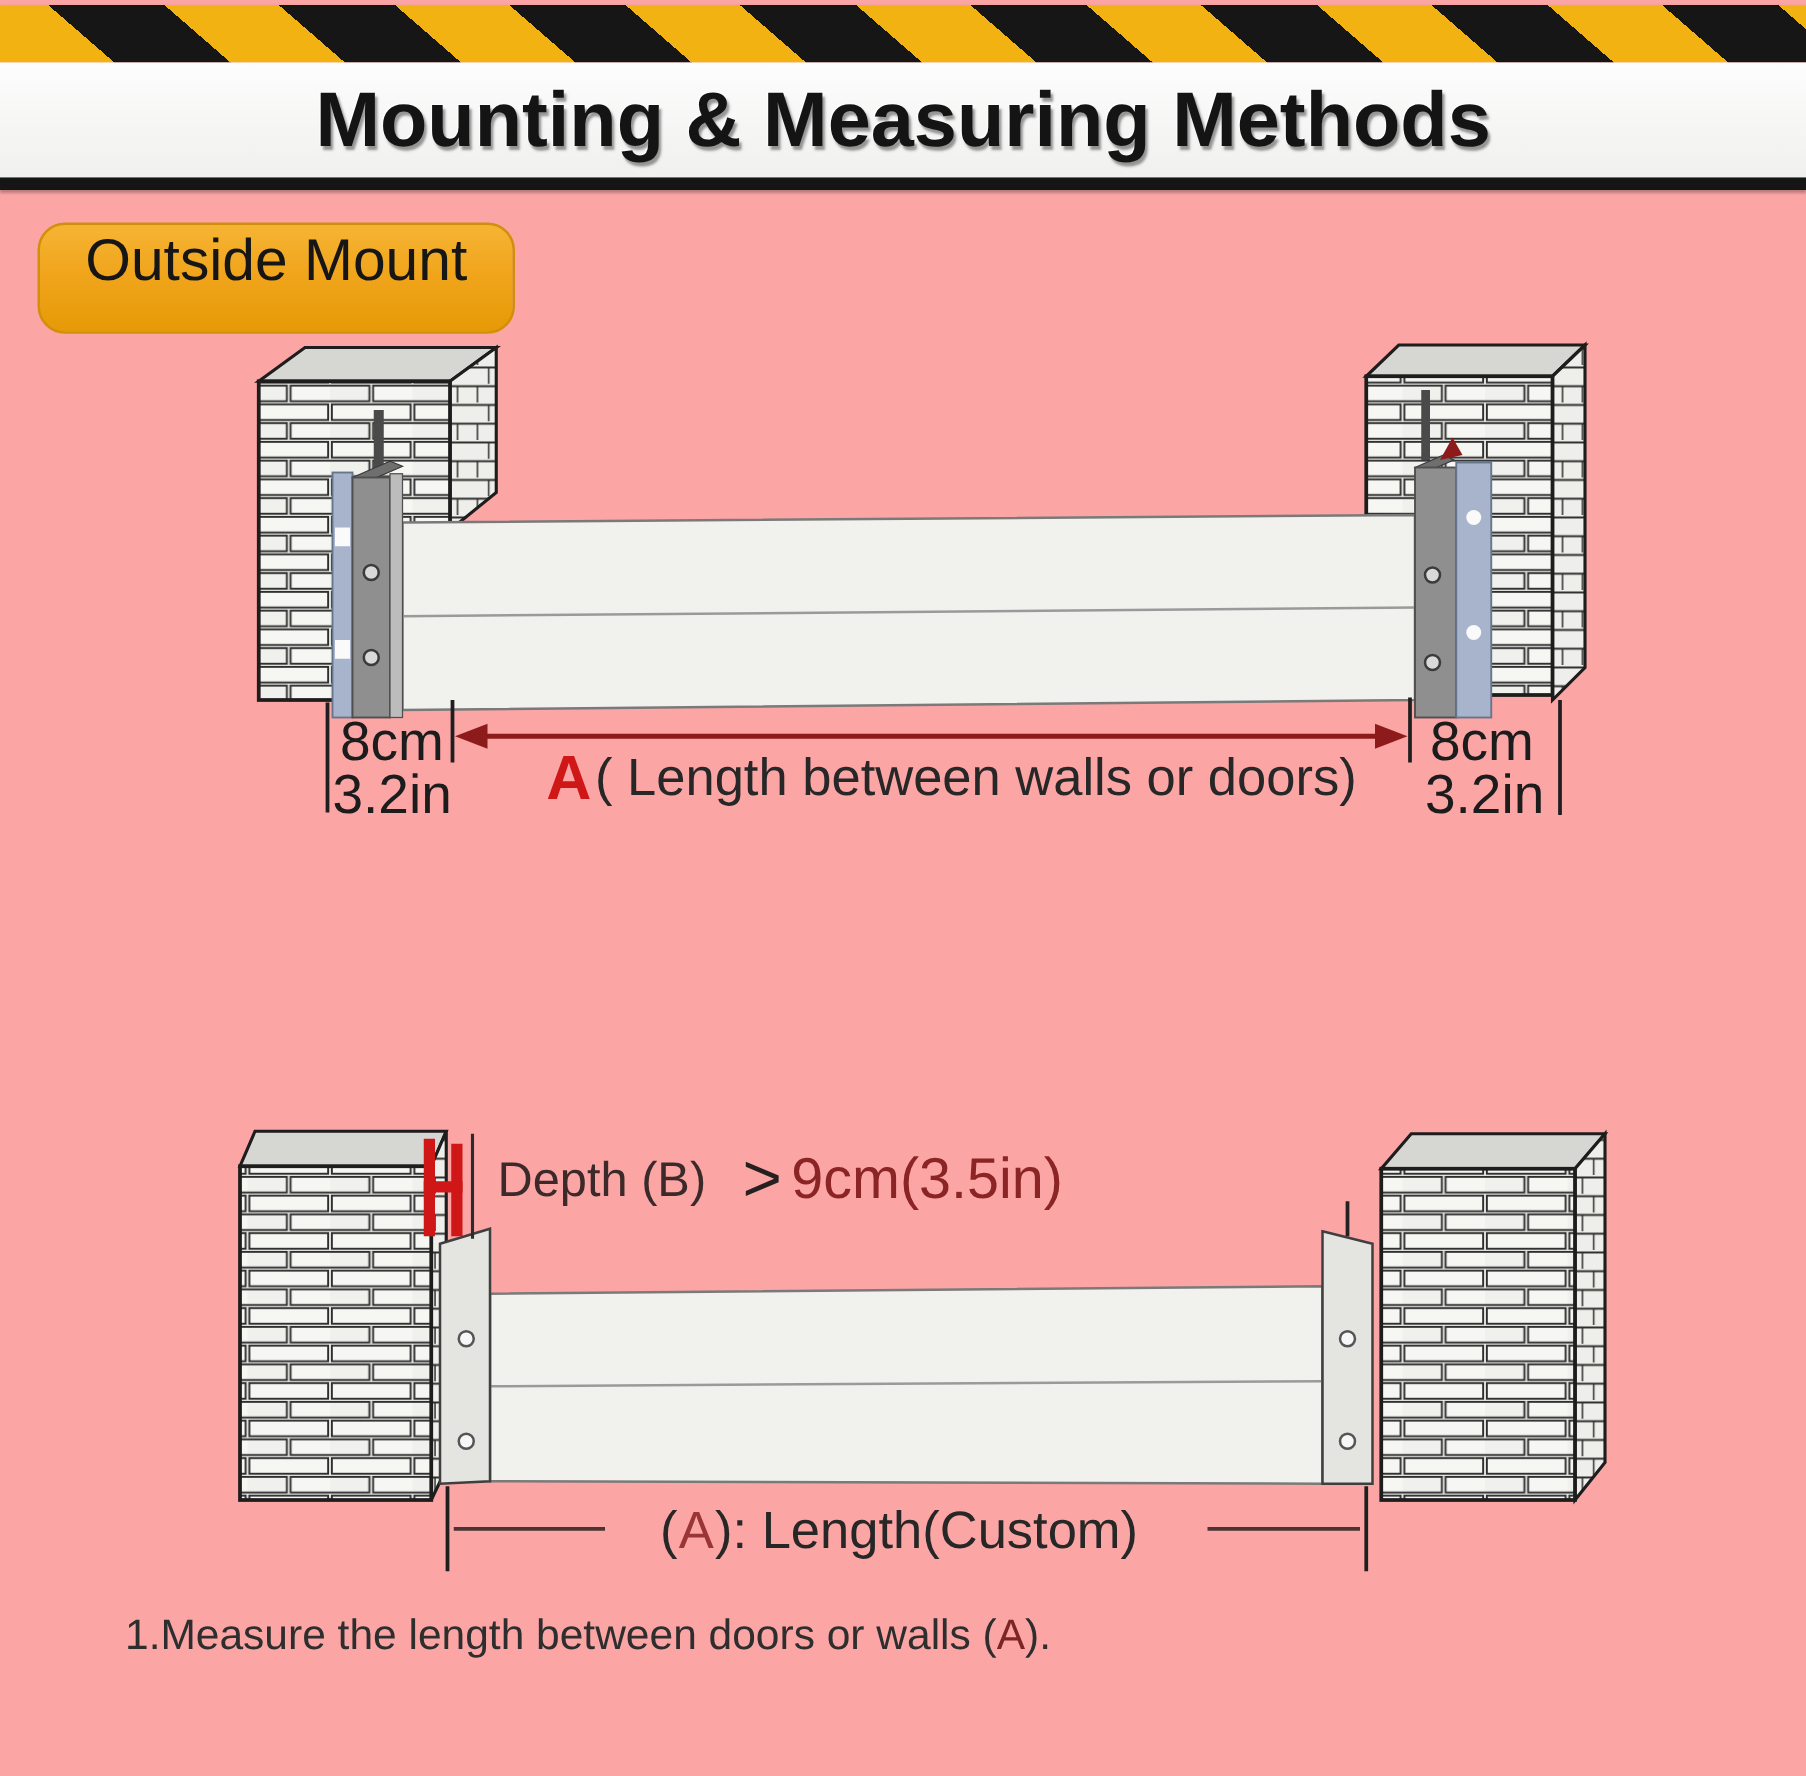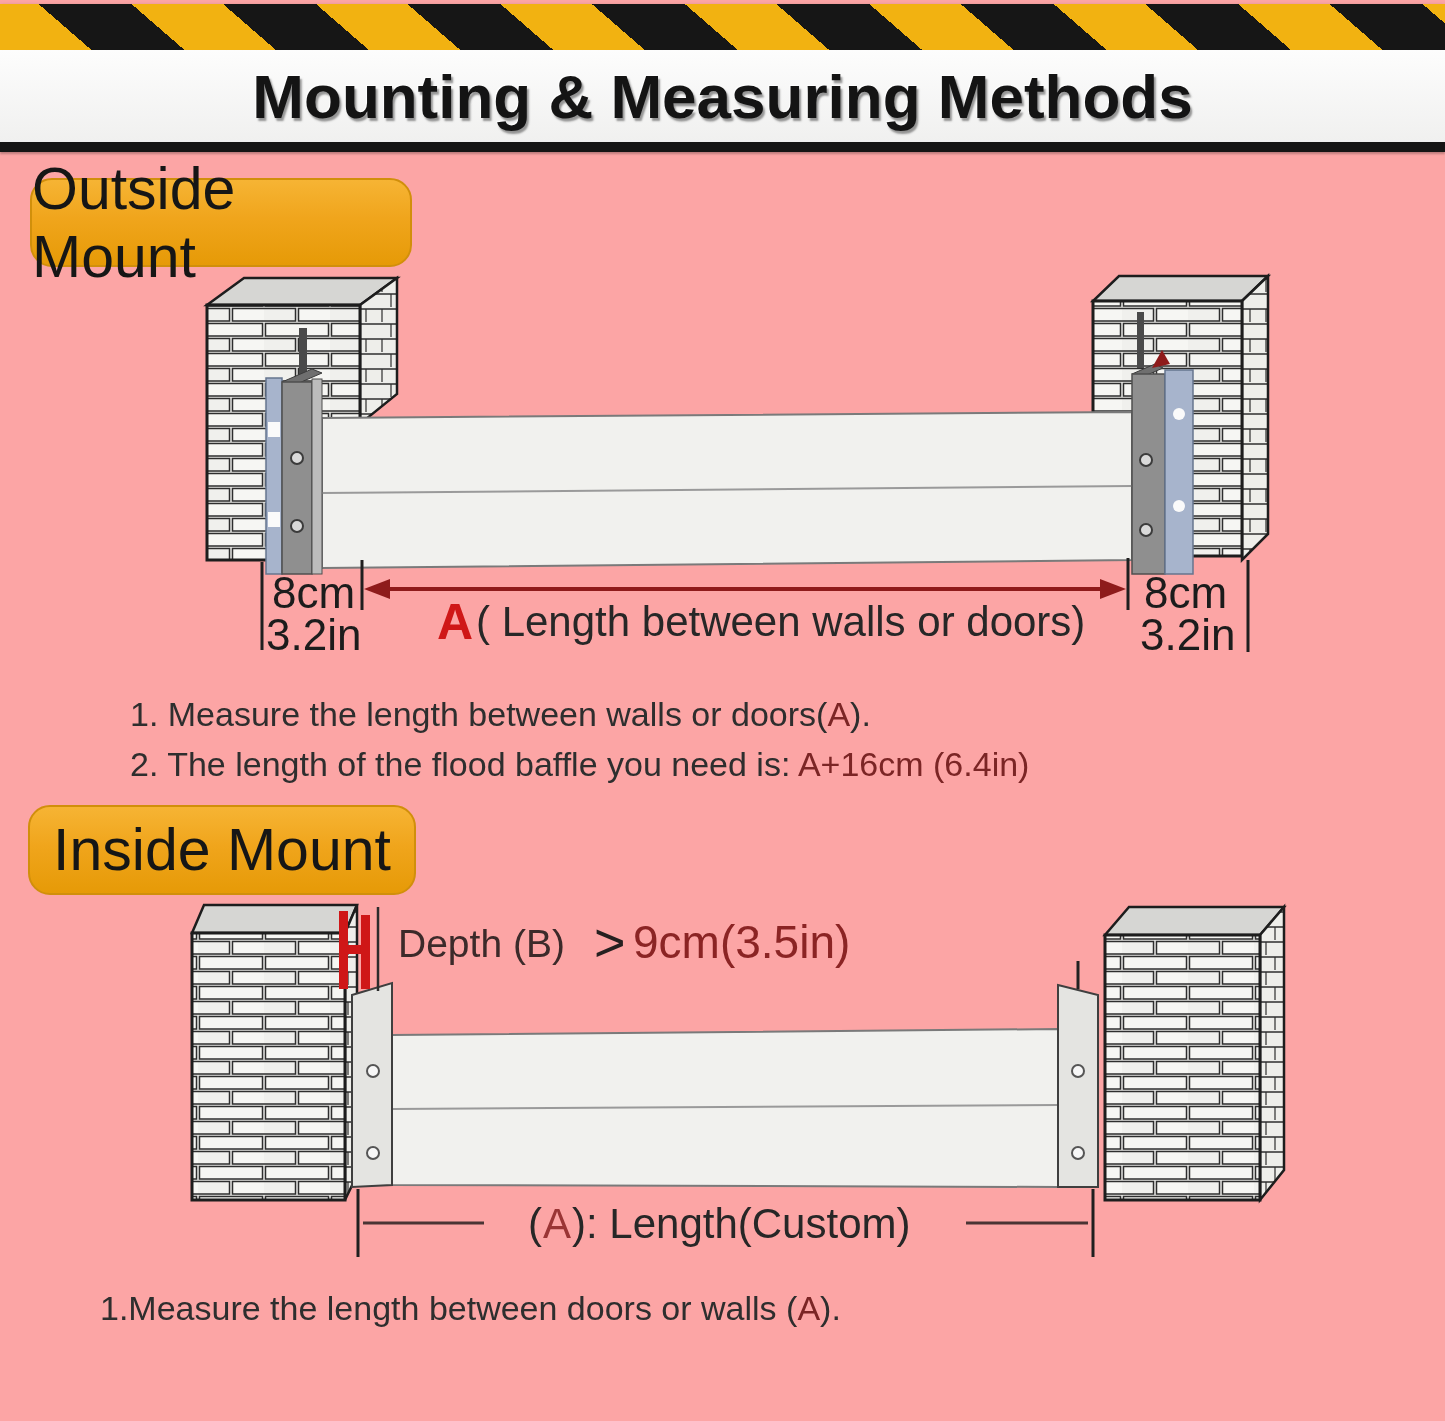--- a/index.html
+++ b/index.html
@@ -23,24 +23,24 @@
   }
   .title-band h1 {
     margin:0; font-size:62px; font-weight:700; color:#141414; letter-spacing:0px;
     text-shadow: 2px 3px 2px rgba(70,70,70,.55), -1px -1px 0 rgba(255,255,255,.8);
   }
   .black-bar { position:absolute; left:0; top:142px; width:1445px; height:10px;
     background:#151515; box-shadow:0 2px 2px rgba(0,0,0,.25); }
 
   
   .badge {
-    position:absolute; display:flex; align-items:center; justify-content:center;
+    position:absolute; display:flex; align-items:flex-start; justify-content:center;
     background: linear-gradient(180deg,#f6b434, var(--badge-orange,#f0a51c) 45%, #e69a07);
     border:2px solid var(--badge-border,#d18f0b); border-radius:22px;
-    color:#161616; font-size:59px;
+    color:#161616; font-size:47px;
   }
   .badge-outside { left:30px; top:178px; width:378px; height:85px; }
   .badge-inside  { left:28px; top:805px; width:384px; height:86px; }
 
   
   .diagram { position:absolute; left:0; }
   #diagram-outside { top:262px; width:1445px; height:418px; }
   #diagram-inside  { top:895px; width:1445px; height:385px; }
 
   .topface   { fill:#d6d6d3; stroke:#1d1d1d; stroke-width:2.5; }
@@ -157,28 +157,21 @@
       <polygon class="redfill" points="1126,327 1100,317 1100,337"></polygon>
       <text class="dim" x="272" y="346">8cm</text>
       <text class="dim" x="266" y="388">3.2in</text>
       <text class="dim" x="1144" y="346">8cm</text>
       <text class="dim" x="1140" y="388">3.2in</text>
       <text class="span-a" x="437" y="377">A</text>
       <text class="span-label" x="476" y="374">( Length between walls or doors)</text>
     </g>
   </svg>
 
-  <div id="instr-outside" class="instructions">
-    <p><span>1. Measure the length between walls or doors(</span><span class="em-a">A</span><span>).</span></p>
-    <p><span>2. The length of the flood baffle you need is: </span><span class="em-red">A+16cm (6.4in)</span></p>
-  </div>
-
-  <div class="badge badge-inside">
-    <span>Inside Mount</span>
-  </div>
+
 
   <svg id="diagram-inside" class="diagram" viewBox="0 0 1445 385">
     <g>
       <polygon class="topface" points="192,38 345,38 357,10 204,10"></polygon>
       <polygon class="sideface" points="345,38 357,10 357,280 345,305"></polygon>
       <rect class="brickface" x="192" y="38" width="153" height="267"></rect>
     </g>
 
     <g>
       <polygon class="topface" points="1105,40 1260,40 1284,12 1129,12"></polygon>

